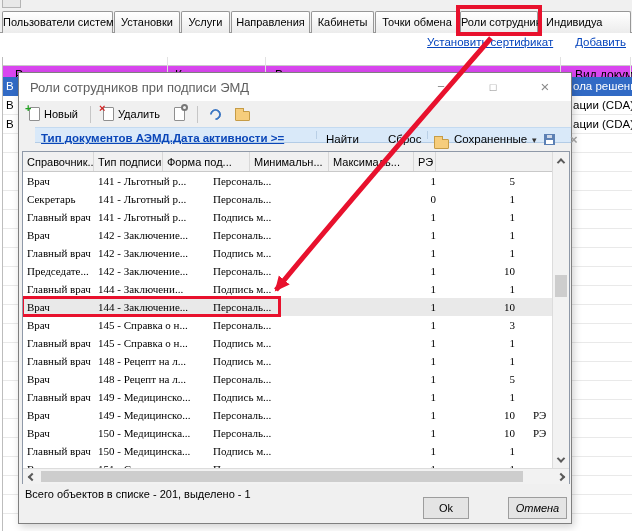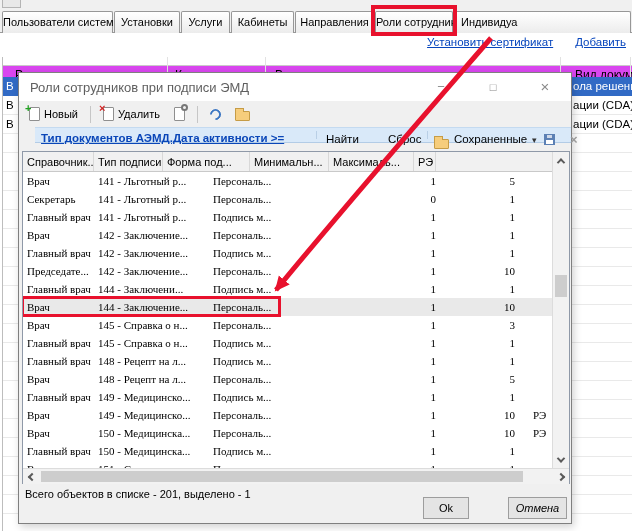--- a/index.html
+++ b/index.html
@@ -104,22 +104,23 @@
 </head>
 <body>
 
 <div class="screen">
   <div class="nub"></div>
 
   <div class="tabbar">
       <div class="tab tw0">Пользователи системы</div>
       <div class="tab tw1">Установки</div>
       <div class="tab tw2">Услуги</div>
+      <div class="tab tw4">Направления</div>
       <div class="tab tw3">Кабинеты</div>
-      <div class="tab tw4">Направления</div>
+      <div class="tab tw5">Точки обмена</div>
       <div class="tab tw6">Роли сотрудника<div class="red-tab-box"></div></div>
       <div class="tab tw7">Индивидуа</div>
     </div>
   <div class="page"></div>
 
   <div class="links">
     <a>Установить сертификат</a>
     <a>Добавить</a>
   </div>
 

